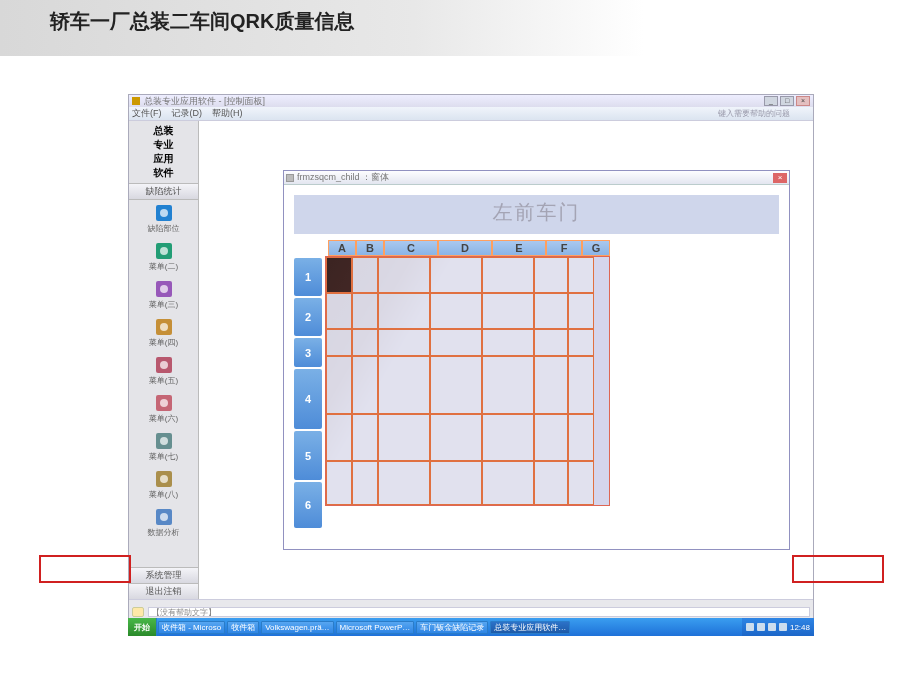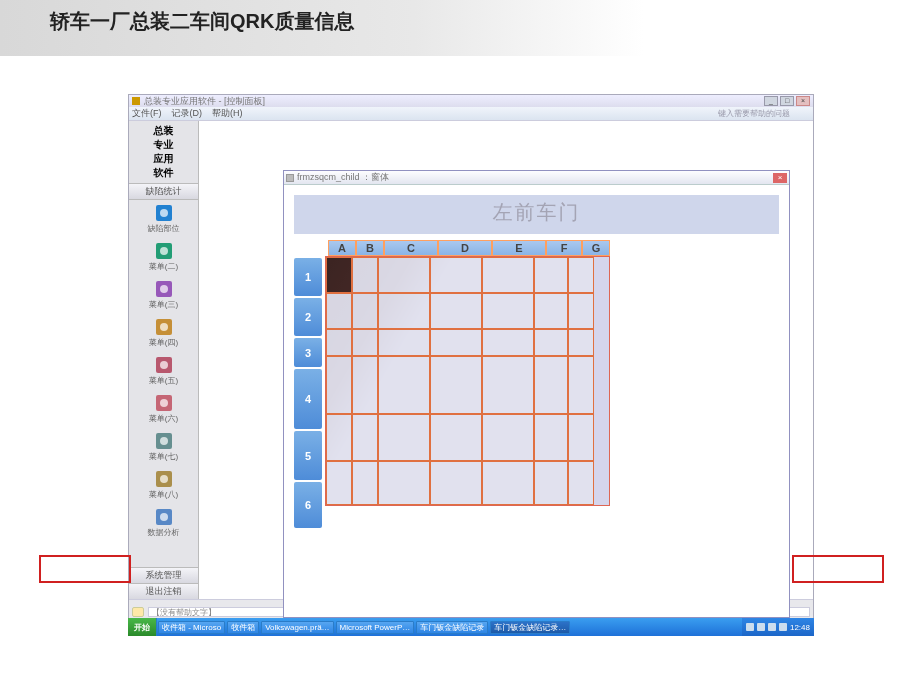--- a/index.html
+++ b/index.html
@@ -35,21 +35,21 @@
 
   .helprow { height: 14px; display: flex; align-items: center; border-top: 1px solid #ccd; background: #e8e8ec; padding: 12px 3px; }
   .bulb { width: 12px; height: 10px; background: #ffe9a8; border: 1px solid #cc9; border-radius: 2px; margin-right: 4px; }
   .helptext { flex: 1; border: 1px solid #ccd; background: #fff; font-size: 8px; color: #888; padding: 0 3px; height: 10px; line-height: 9px; }
 
   .statusbar { height: 12px; background: linear-gradient(#e8e8ec,#dcdce2); display: flex; font-size: 8px; color: #666; align-items: center; padding: 0 3px; border-top: 1px solid #bbc; }
   .statusbar .cell { border-right: 1px solid #ccd; padding: 0 4px; }
   .statusbar .spacer { flex: 1; }
   .statusbar .caps { background: #fff; border:1px solid #ccd; padding: 0 3px; margin: 0 3px;}
 
-  .child-window { position: absolute; left: 84px; top: 49px; width: 507px; height: 448px; border: 1px solid #9191c0; background: #fff; z-index: 5; }
+  .child-window { position: absolute; left: 84px; top: 49px; width: 507px; height: 380px; border: 1px solid #9191c0; background: #fff; z-index: 5; }
   .child-head { height: 14px; background: linear-gradient(#fdfdff,#e3e6f0); display: flex; align-items: center; padding: 0 2px; border-bottom: 1px solid #bcc; }
   .child-head .cico { width: 8px; height: 8px; background: #bbb; border:1px solid #999; margin-right:3px; }
   .child-head .ctxt { flex:1; font-size: 9px; color: #777; }
   .child-head .cx { width: 14px; height: 10px; background: #d66; color: #fff; font-size: 8px; text-align: center; line-height: 9px; }
 
   .child-body { padding: 10px; }
   .door-title { text-align: center; font-size: 20px; color: #a4a4b4; letter-spacing: 2px; padding: 4px 0 8px; background: #cfd6eb; }
   .grid-wrap { position: relative; margin-top: 6px; display:flex; }
   .row-labels { display: flex; flex-direction: column; margin-top: 18px; }
   .row-lab { width: 28px; height: 49px; background: linear-gradient(#7ab0e6,#4e8cd8); color:#fff; display:flex; align-items:center; justify-content:center; font-weight:bold; font-size:11px; margin-bottom:2px; border-radius: 2px; }
@@ -276,21 +276,21 @@
 <div class="red-box-right"></div>
 
 <div class="taskbar">
   <div class="start">开始</div>
   <div id="tbitems" style="display:flex;">
       <div class="tbitem">收件箱 - Microso</div>
       <div class="tbitem">牧件箱</div>
       <div class="tbitem">Volkswagen.prä…</div>
       <div class="tbitem">Microsoft PowerP…</div>
       <div class="tbitem">车门钣金缺陷记录</div>
-      <div class="tbitem active">车门钣金缺陷记录…</div>
+      <div class="tbitem active">总装专业应用软件…</div>
     </div>
   <div class="tray">
     <div class="ic"></div>
     <div class="ic"></div>
     <div class="ic"></div>
     <div class="ic"></div>
     <span>12:48</span>
   </div>
 </div>
 

